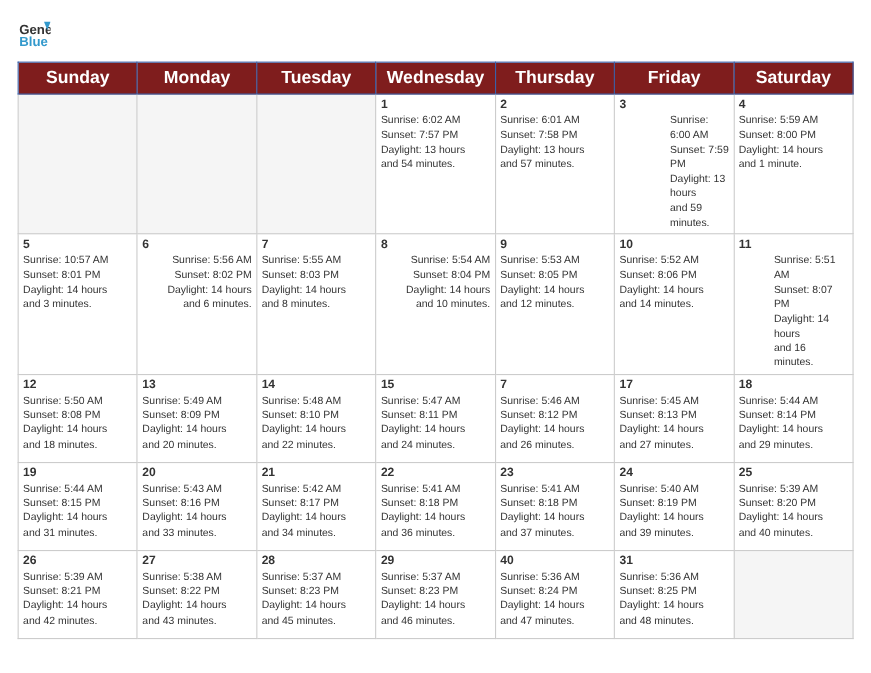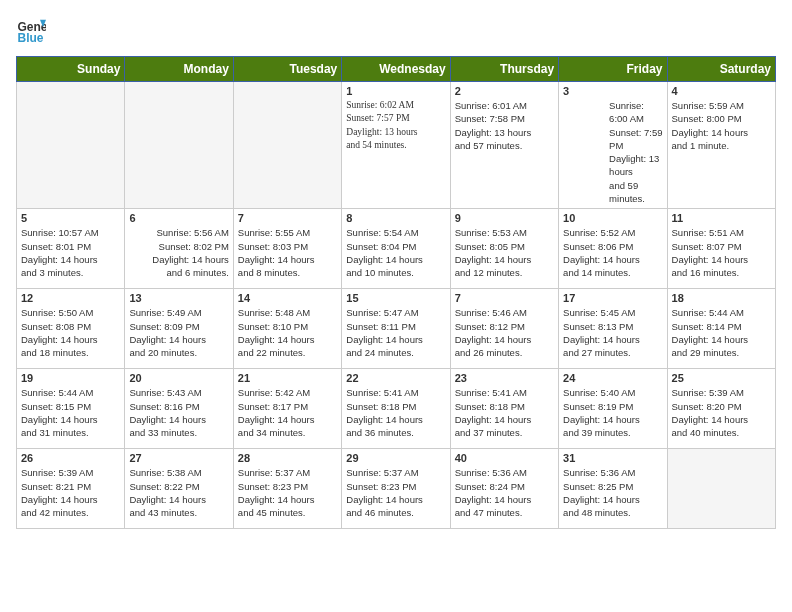--- a/index.html
+++ b/index.html
@@ -36,25 +36,25 @@
     .location {
       font-size: 14px;
       color: #555;
     }
     table {
       width: 100%;
       border-collapse: collapse;
       table-layout: fixed;
     }
     th {
-      background-color: #4d7c0f;
+      background-color: #7f1d1d;
       color: white;
-      text-align: right;
+      text-align: center;
       padding: 5px 4px;
-      font-size: 12px;
+      font-size: 16px;
       border: 1px solid #3a60a8;
     }
     td {
       border: 1px solid #ccc;
       vertical-align: top;
       padding: 3px 4px;
       font-size: 9.5px;
       color: #333;
       height: 80px;
       background: #fff;
@@ -104,21 +104,21 @@
         <th>Saturday</th>
       </tr>
   </thead>
   <tbody id="calendar-body">
       <tr>
         <td class="empty"></td>
         <td class="empty"></td>
         <td class="empty"></td>
         <td>
           <div class="day-num">1</div>
-          <div class="day-info" style="white-space: pre-line; font-family: Liberation Serif, serif;">Sunrise: 6:02 AM
+          <div class="day-info" style="white-space: pre-line;">Sunrise: 6:02 AM
 Sunset: 7:57 PM
 Daylight: 13 hours
 and 54 minutes.</div>
         </td>
         <td>
           <div class="day-num">2</div>
           <div class="day-info" style="white-space: pre-line;">Sunrise: 6:01 AM
 Sunset: 7:58 PM
 Daylight: 13 hours
 and 57 minutes.</div>
@@ -155,42 +155,42 @@
         </td>
         <td>
           <div class="day-num">7</div>
           <div class="day-info" style="white-space: pre-line;">Sunrise: 5:55 AM
 Sunset: 8:03 PM
 Daylight: 14 hours
 and 8 minutes.</div>
         </td>
         <td>
           <div class="day-num">8</div>
-          <div class="day-info" style="white-space: pre-line;">Sunrise: 5:54 AM
+          <div class="day-info" style="white-space: pre-line; text-align: right;">Sunrise: 5:54 AM
 Sunset: 8:04 PM
 Daylight: 14 hours
 and 10 minutes.</div>
         </td>
         <td>
           <div class="day-num">9</div>
           <div class="day-info" style="white-space: pre-line;">Sunrise: 5:53 AM
 Sunset: 8:05 PM
 Daylight: 14 hours
 and 12 minutes.</div>
         </td>
         <td>
           <div class="day-num">10</div>
           <div class="day-info" style="white-space: pre-line;">Sunrise: 5:52 AM
 Sunset: 8:06 PM
 Daylight: 14 hours
 and 14 minutes.</div>
         </td>
         <td>
           <div class="day-num">11</div>
-          <div class="day-info" style="white-space: pre-line;">Sunrise: 5:51 AM
+          <div class="day-info" style="white-space: pre-line; margin-left: 32px;">Sunrise: 5:51 AM
 Sunset: 8:07 PM
 Daylight: 14 hours
 and 16 minutes.</div>
         </td>
       </tr>
       <tr>
         <td>
           <div class="day-num">12</div>
           <div class="day-info" style="white-space: pre-line;">Sunrise: 5:50 AM
 Sunset: 8:08 PM

